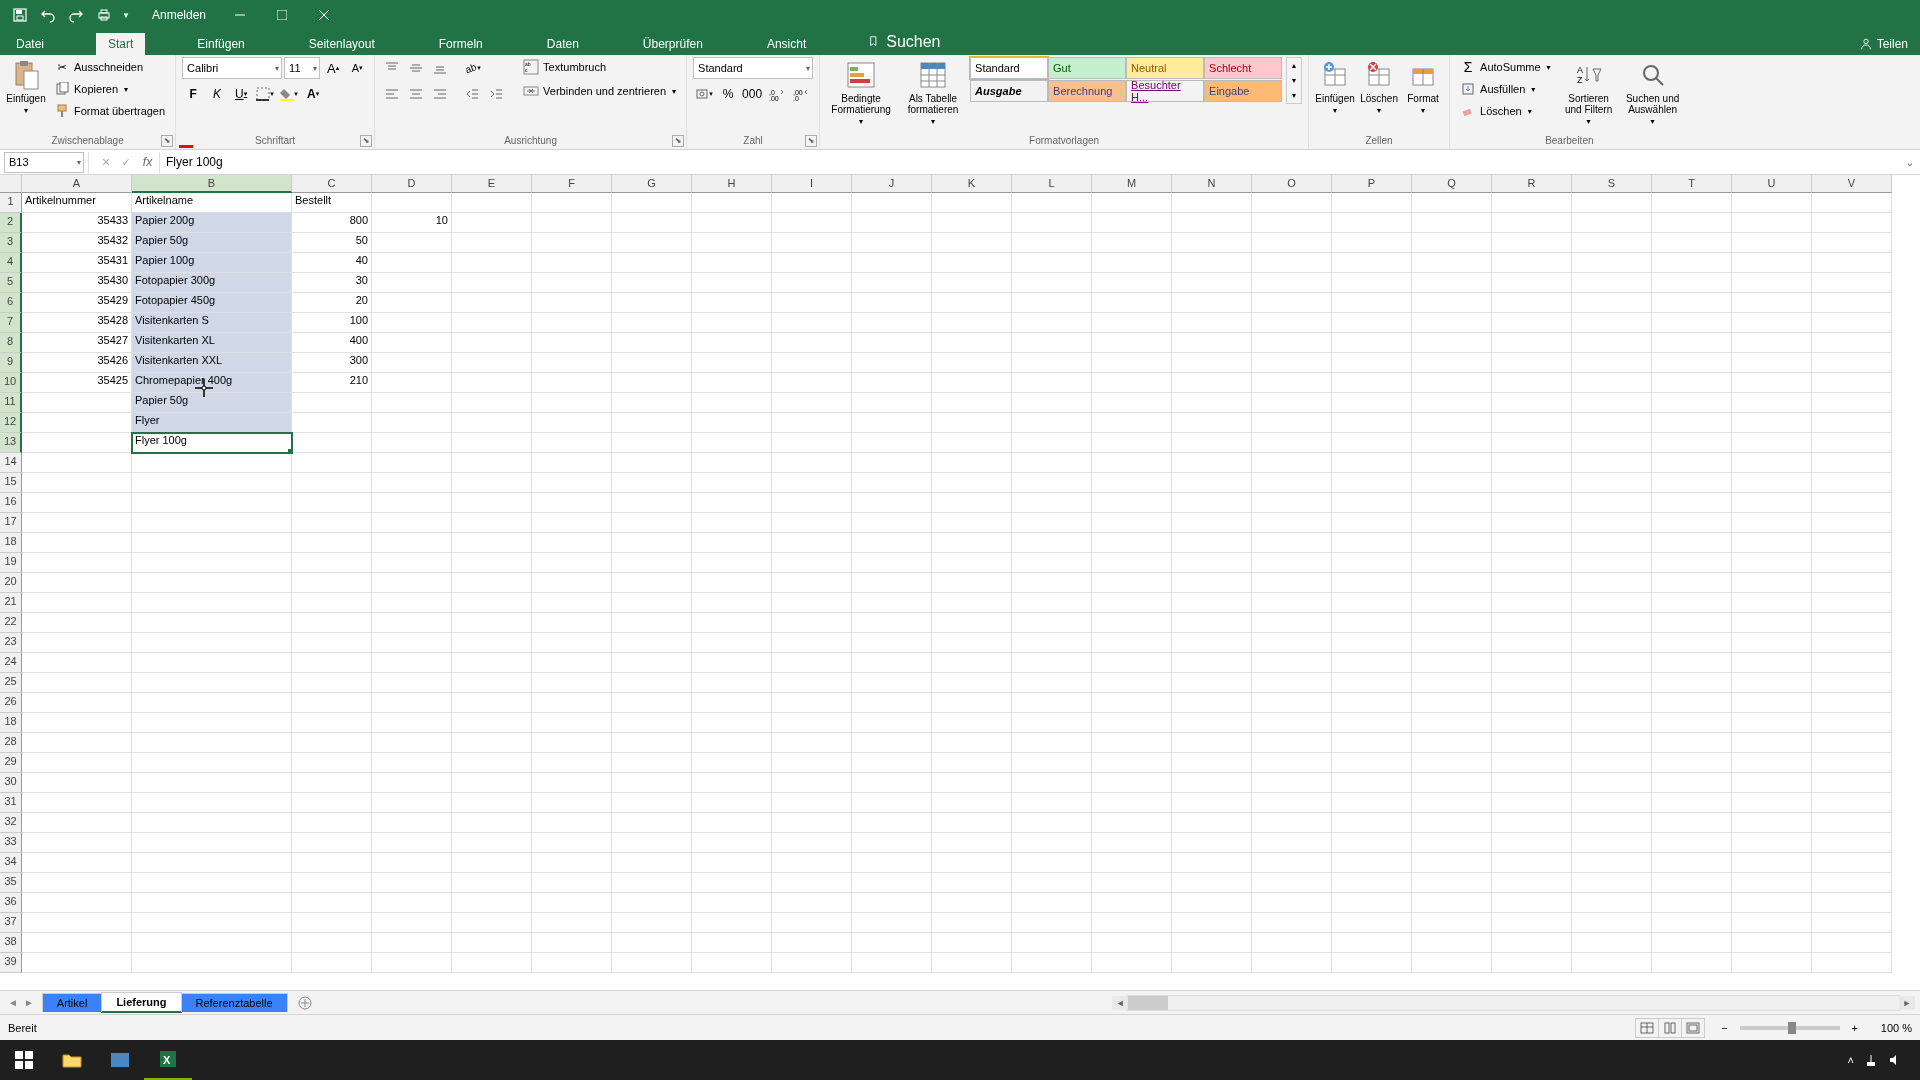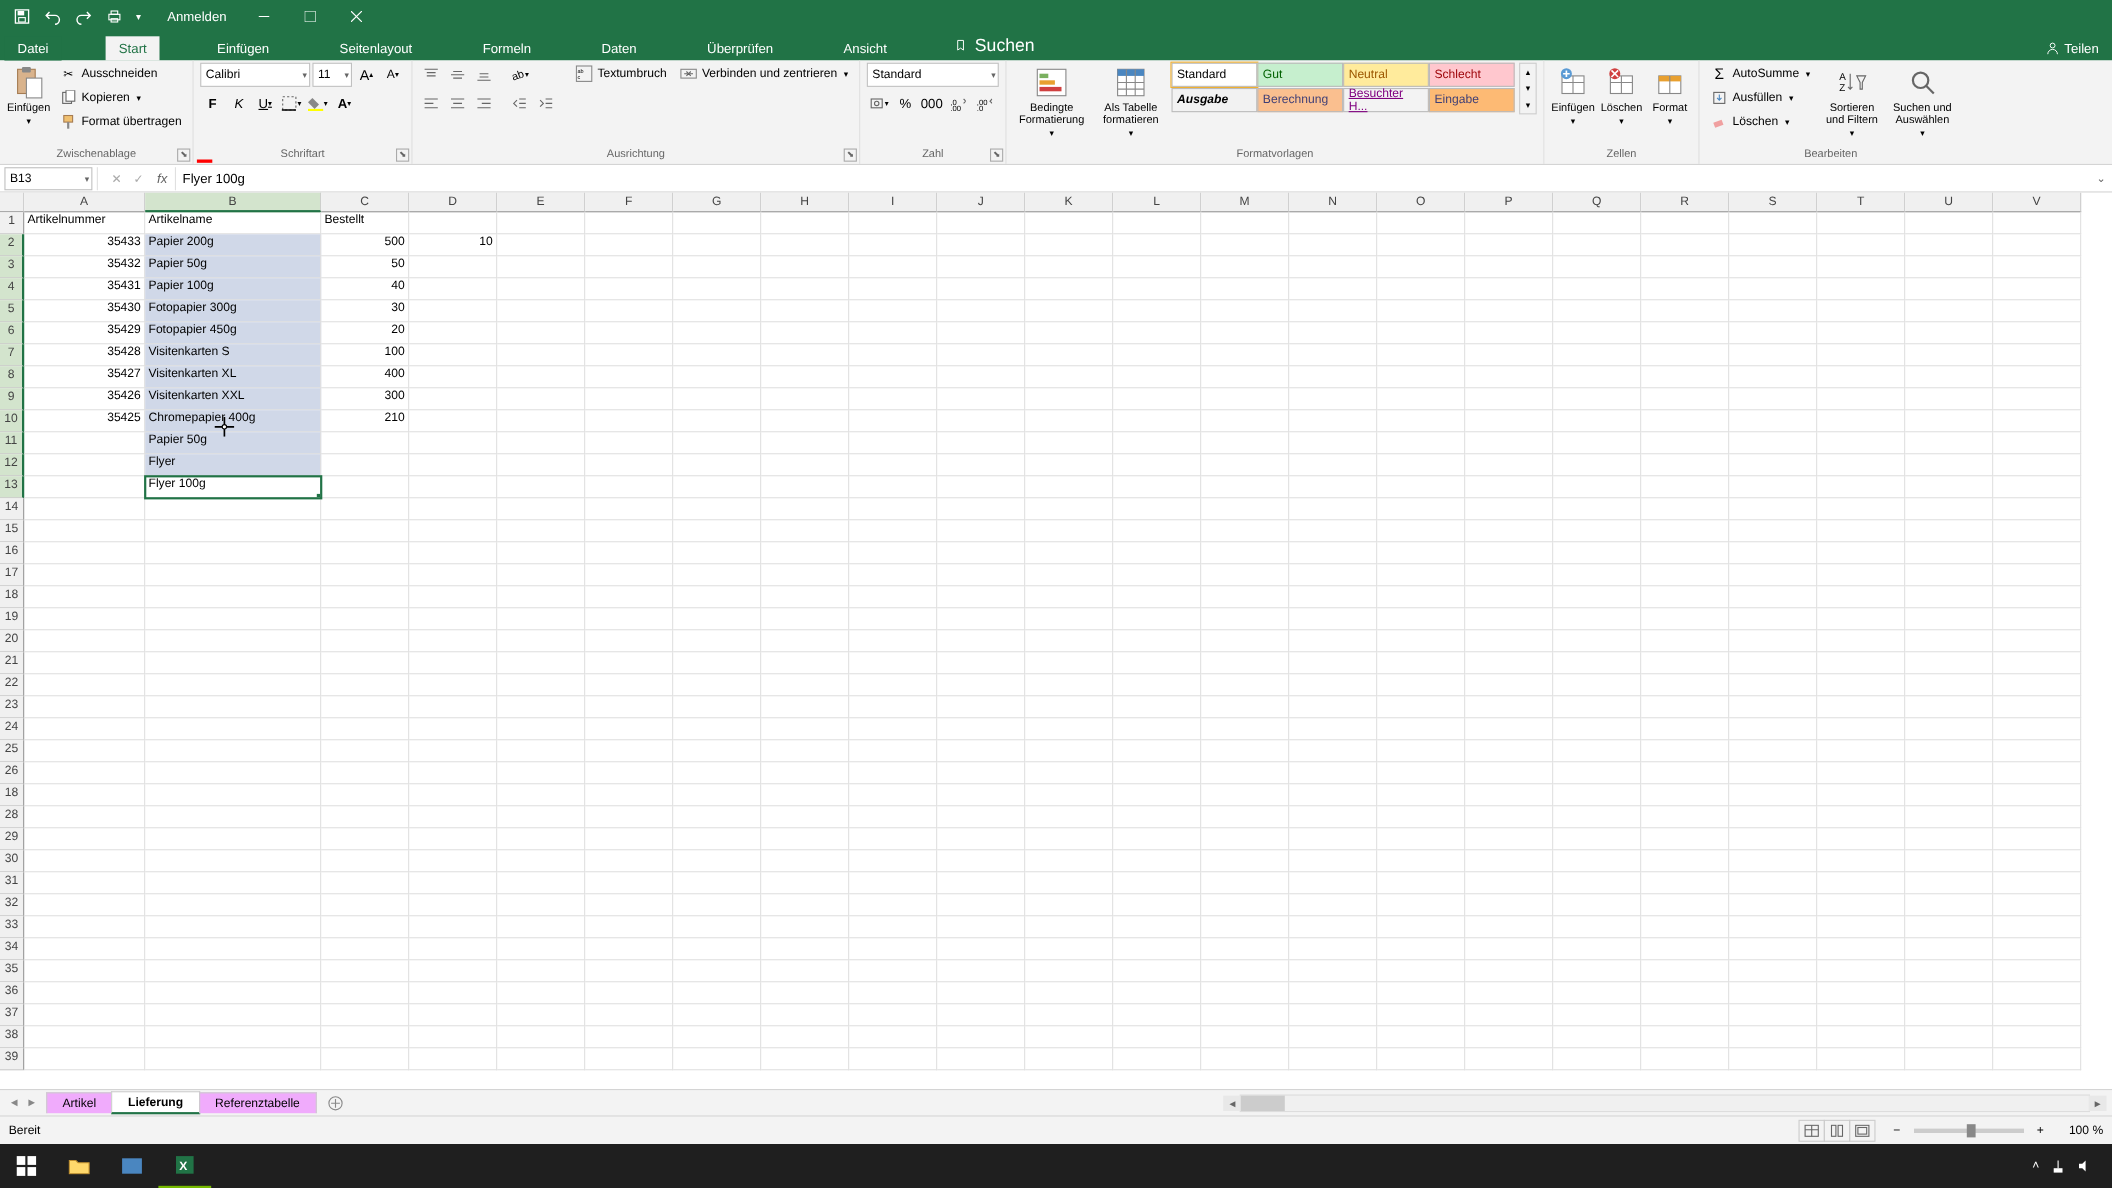--- a/index.html
+++ b/index.html
@@ -69,21 +69,21 @@
 .cell.num { text-align: right; }
 .cell.selrange { background: #d0d8e8; }
 .cell.active { outline: 2px solid #217346; outline-offset: -1px; background: #fff; z-index: 2; position: relative; }
 .fill-handle { position: absolute; right: -3px; bottom: -3px; width: 6px; height: 6px; background: #217346; }
 .cursor-cross { position: absolute; pointer-events: none; z-index: 10; font-size: 14px; color: #000; }
 
 
 .sheet-bar { position: absolute; bottom: 26px; left: 0; right: 0; height: 24px; background: #f3f3f3; border-top: 1px solid #d4d4d4; display: flex; align-items: center; }
 .sheet-nav { display: flex; padding: 0 8px; gap: 6px; color: #888; }
 .sheet-nav span { cursor: pointer; font-size: 10px; }
-.sheet-tab { padding: 3px 14px; font-size: 11px; border: 1px solid #ccc; border-bottom: none; background: #f0abfc; cursor: pointer; margin-right: -1px; }
+.sheet-tab { padding: 3px 14px; font-size: 11px; border: 1px solid #ccc; border-bottom: none; background: #3b82f6; cursor: pointer; margin-right: -1px; }
 .sheet-tab.active { background: #fff; border-bottom: 2px solid #217346; font-weight: bold; }
 .add-sheet { width: 24px; height: 24px; display: flex; align-items: center; justify-content: center; cursor: pointer; color: #666; margin-left: 6px; }
 .hscroll { flex: 1; margin: 0 20px 0 40px; height: 16px; background: #f0f0f0; position: relative; border: 1px solid #ddd; }
 .hscroll .thumb { position: absolute; left: 0; width: 40px; height: 100%; background: #ccc; }
 .hscroll .arr { position: absolute; top: 0; width: 16px; height: 100%; background: #e8e8e8; text-align: center; font-size: 9px; line-height: 14px; color: #666; }
 
 
 .status-bar { position: absolute; bottom: 0; left: 0; right: 0; height: 26px; background: #f3f3f3; border-top: 1px solid #d4d4d4; display: flex; align-items: center; font-size: 11px; padding: 0 8px; }
 .status-bar .spacer { flex: 1; }
 .view-btn { width: 24px; height: 20px; border: 1px solid #ccc; margin-left: -1px; display: flex; align-items: center; justify-content: center; font-size: 10px; cursor: pointer; }
@@ -333,21 +333,21 @@
           <div class="icon-btn">
               <svg width="14" height="14">
                 <path d="M2 4 L5 7 L2 10" fill="none" stroke="#666"></path>
                 <line x1="7" y1="3" x2="13" y2="3" stroke="#666"></line>
                 <line x1="7" y1="7" x2="13" y2="7" stroke="#666"></line>
                 <line x1="7" y1="11" x2="13" y2="11" stroke="#666"></line>
               </svg>
             </div>
         </div>
       </div>
-      <div style="display:flex;flex-direction:row;gap:4px;margin-left:8px;">
+      <div style="display:flex;flex-direction:column;gap:4px;margin-left:8px;">
         <div class="small-item">
             <span class="mini-ico">
               <svg width="16" height="16">
                 <rect x="1" y="1" width="14" height="14" fill="none" stroke="#888"></rect>
                 <text x="2" y="7" font-size="5">ab</text>
                 <text x="2" y="13" font-size="5">c</text>
               </svg>
             </span>
             <span>Textumbruch</span>
           </div>
@@ -611,21 +611,21 @@
       <div class="cell"></div>
       <div class="cell"></div>
       <div class="cell"></div>
       <div class="cell"></div>
       <div class="cell"></div>
       <div class="cell"></div>
       <div class="cell"></div>
       <div class="row-hdr sel">2</div>
       <div class="cell num">35433</div>
       <div class="cell selrange">Papier 200g</div>
-      <div class="cell num">500</div>
+      <div class="cell num">800</div>
       <div class="cell num">10</div>
       <div class="cell"></div>
       <div class="cell"></div>
       <div class="cell"></div>
       <div class="cell"></div>
       <div class="cell"></div>
       <div class="cell"></div>
       <div class="cell"></div>
       <div class="cell"></div>
       <div class="cell"></div>

